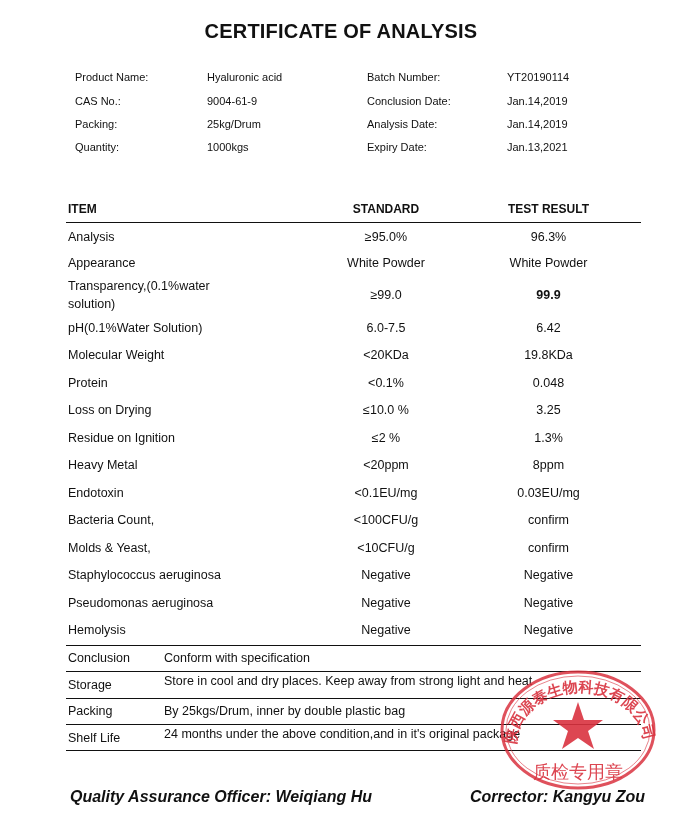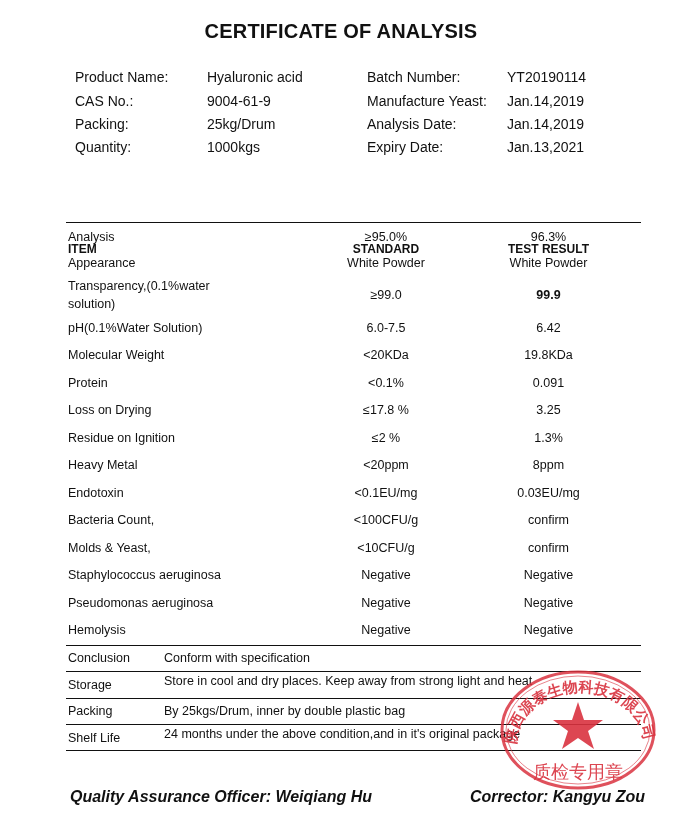--- a/index.html
+++ b/index.html
@@ -1,22 +1,22 @@
 <!DOCTYPE html>
 <html><head>
   <meta charset="utf-8">
   <style>
     html, body { margin: 0; padding: 0; background: #ffffff; }
     body { width: 682px; height: 836px; position: relative; overflow: hidden;
            font-family: "Liberation Sans", sans-serif; color: #111; }
     .title { position: absolute; left: 0; width: 682px; top: 20px; text-align: center;
              font-size: 20px; font-weight: bold; letter-spacing: 0.2px; }
-    .meta { position: absolute; font-size: 14px; }
+    .meta { position: absolute; font-size: 11px; }
     .meta-row { position: absolute; height: 18px; line-height: 18px; }
-    .tbl-head { position: absolute; top: 202px; font-size: 12px; font-weight: bold; margin-top: 40px; }
+    .tbl-head { position: absolute; top: 202px; font-size: 12px; font-weight: bold; }
     .hline { position: absolute; left: 66px; width: 575px; height: 1px; background: #111; }
     .row { position: absolute; left: 66px; width: 575px; font-size: 12.5px; }
     .row .item { position: absolute; left: 2px; }
     .row .std { position: absolute; left: 230px; width: 180px; text-align: center; }
     .row .res { position: absolute; left: 395px; width: 175px; text-align: center; }
     .foot-row { position: absolute; left: 66px; width: 575px; font-size: 12.5px; }
     .foot-row .k { position: absolute; left: 2px; font-weight: normal; }
     .foot-row .v { position: absolute; left: 98px; }
     .sig { position: absolute; top: 788px; font-size: 16px; font-weight: bold; font-style: italic; }
     .stamp { position: absolute; left: 498px; top: 668px; width: 160px; height: 125px; pointer-events: none; }
@@ -32,21 +32,21 @@
   <div class="meta-row meta" style="left:75px;top:92px;">CAS No.:</div>
   <div class="meta-row meta" style="left:207px;top:92px;">9004-61-9</div>
   <div class="meta-row meta" style="left:75px;top:115px;">Packing:</div>
   <div class="meta-row meta" style="left:207px;top:115px;">25kg/Drum</div>
   <div class="meta-row meta" style="left:75px;top:138px;">Quantity:</div>
   <div class="meta-row meta" style="left:207px;top:138px;">1000kgs</div>
 </div>
 <div>
   <div class="meta-row meta" style="left:367px;top:68px;">Batch Number:</div>
   <div class="meta-row meta" style="left:507px;top:68px;">YT20190114</div>
-  <div class="meta-row meta" style="left:367px;top:92px;">Manufacture Yeast:</div>
+  <div class="meta-row meta" style="left:367px;top:92px;">Conclusion Date:</div>
   <div class="meta-row meta" style="left:507px;top:92px;">Jan.14,2019</div>
   <div class="meta-row meta" style="left:367px;top:115px;">Analysis Date:</div>
   <div class="meta-row meta" style="left:507px;top:115px;">Jan.14,2019</div>
   <div class="meta-row meta" style="left:367px;top:138px;">Expiry Date:</div>
   <div class="meta-row meta" style="left:507px;top:138px;">Jan.13,2021</div>
 </div>
 
 <div class="tbl-head" style="left:68px;">ITEM</div>
 <div class="tbl-head" style="left:296px;width:180px;text-align:center;">STANDARD</div>
 <div class="tbl-head" style="left:461px;width:175px;text-align:center;">TEST RESULT</div>
@@ -75,25 +75,25 @@
     <span class="res">6.42</span>
   </div>
   <div class="row" style="top:348px;">
     <span class="item">Molecular Weight</span>
     <span class="std">&lt;20KDa</span>
     <span class="res">19.8KDa</span>
   </div>
   <div class="row" style="top:376px;">
     <span class="item">Protein</span>
     <span class="std">&lt;0.1%</span>
-    <span class="res">0.091</span>
+    <span class="res">0.048</span>
   </div>
   <div class="row" style="top:403px;">
     <span class="item">Loss on Drying</span>
-    <span class="std">≤17.8 %</span>
+    <span class="std">≤10.0 %</span>
     <span class="res">3.25</span>
   </div>
   <div class="row" style="top:431px;">
     <span class="item">Residue on Ignition</span>
     <span class="std">≤2 %</span>
     <span class="res">1.3%</span>
   </div>
   <div class="row" style="top:458px;">
     <span class="item">Heavy Metal</span>
     <span class="std">&lt;20ppm</span>

